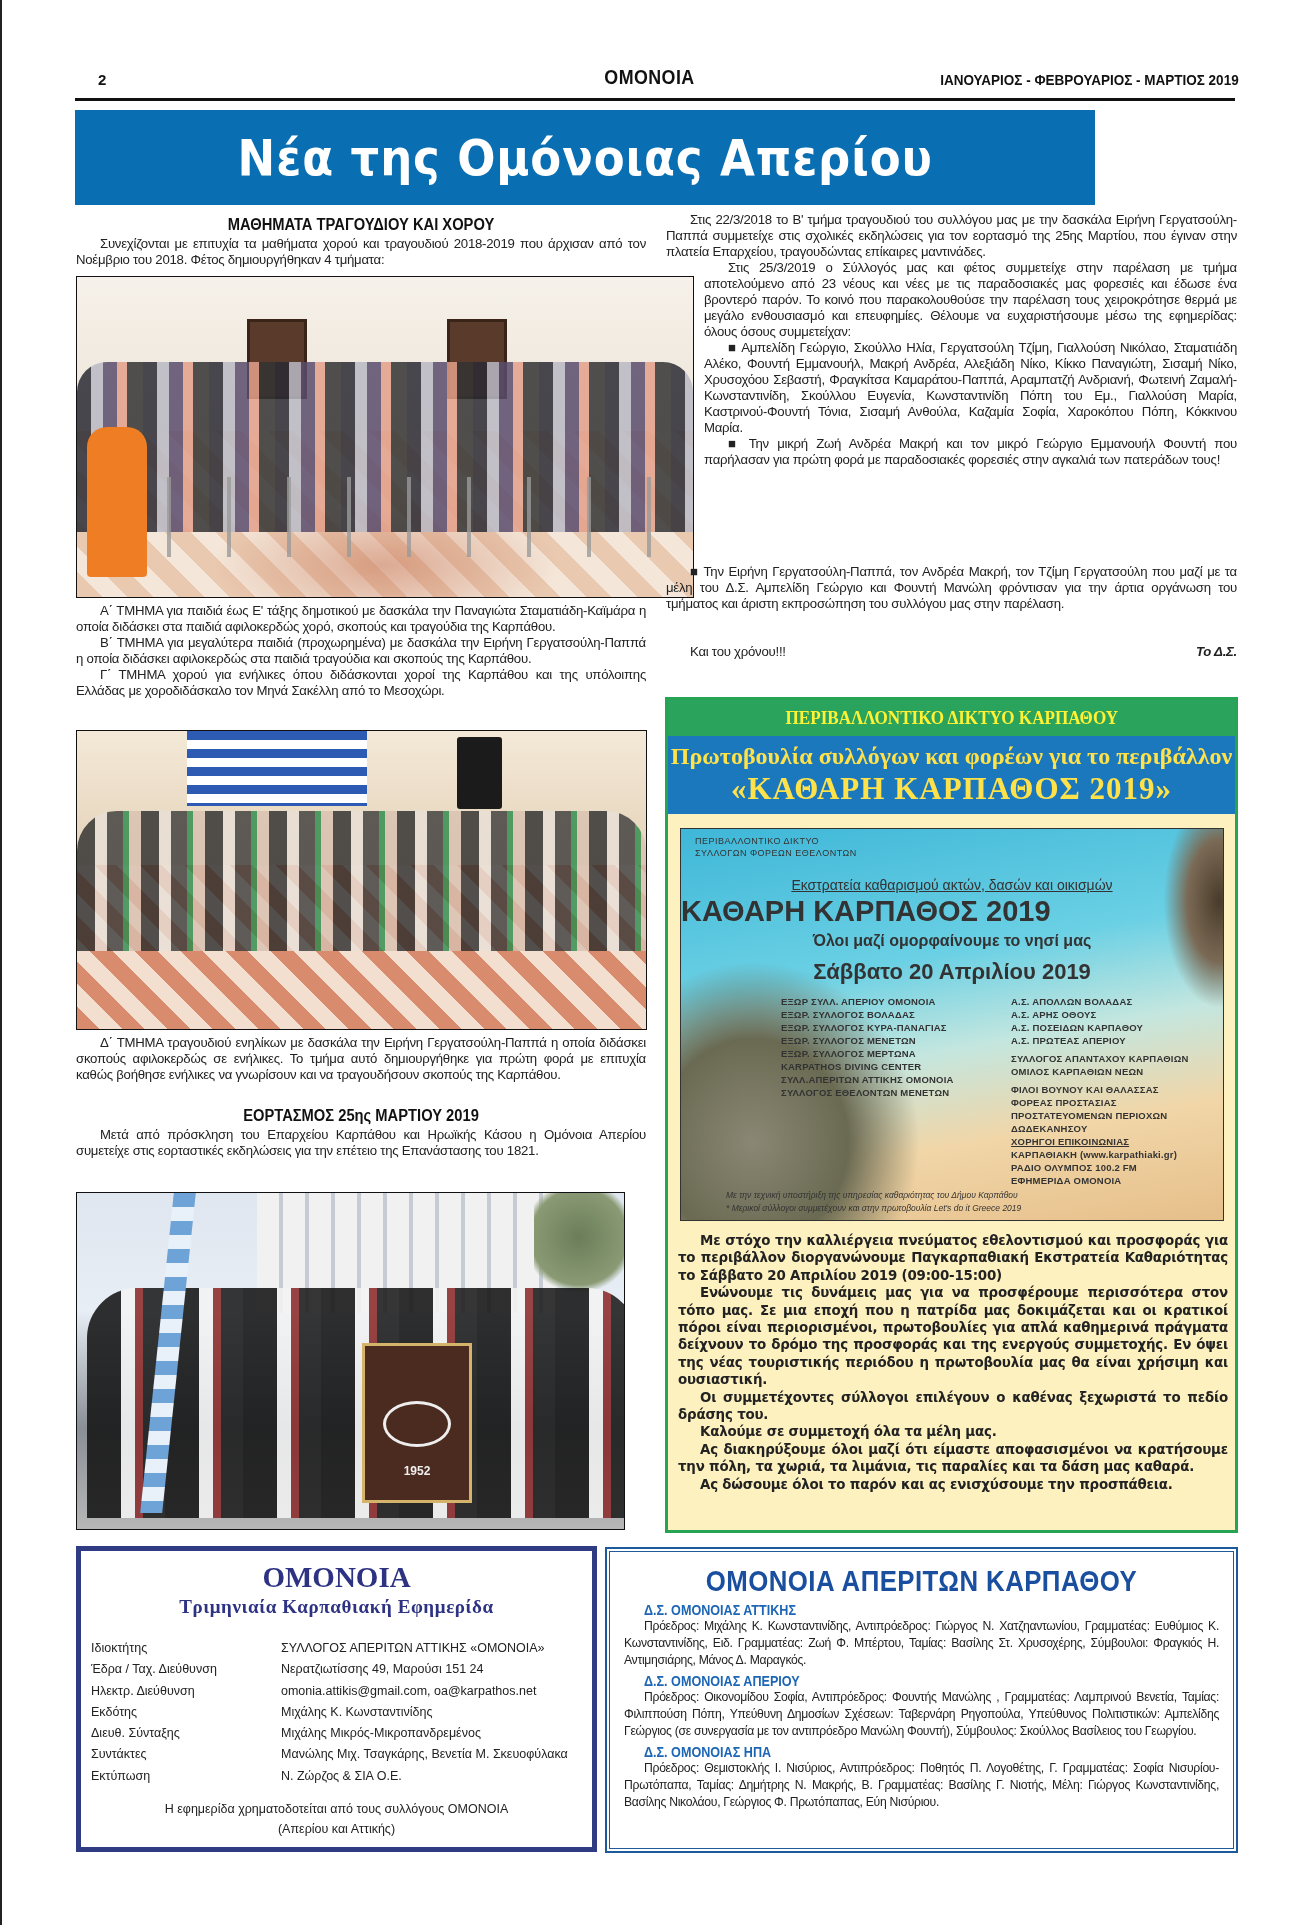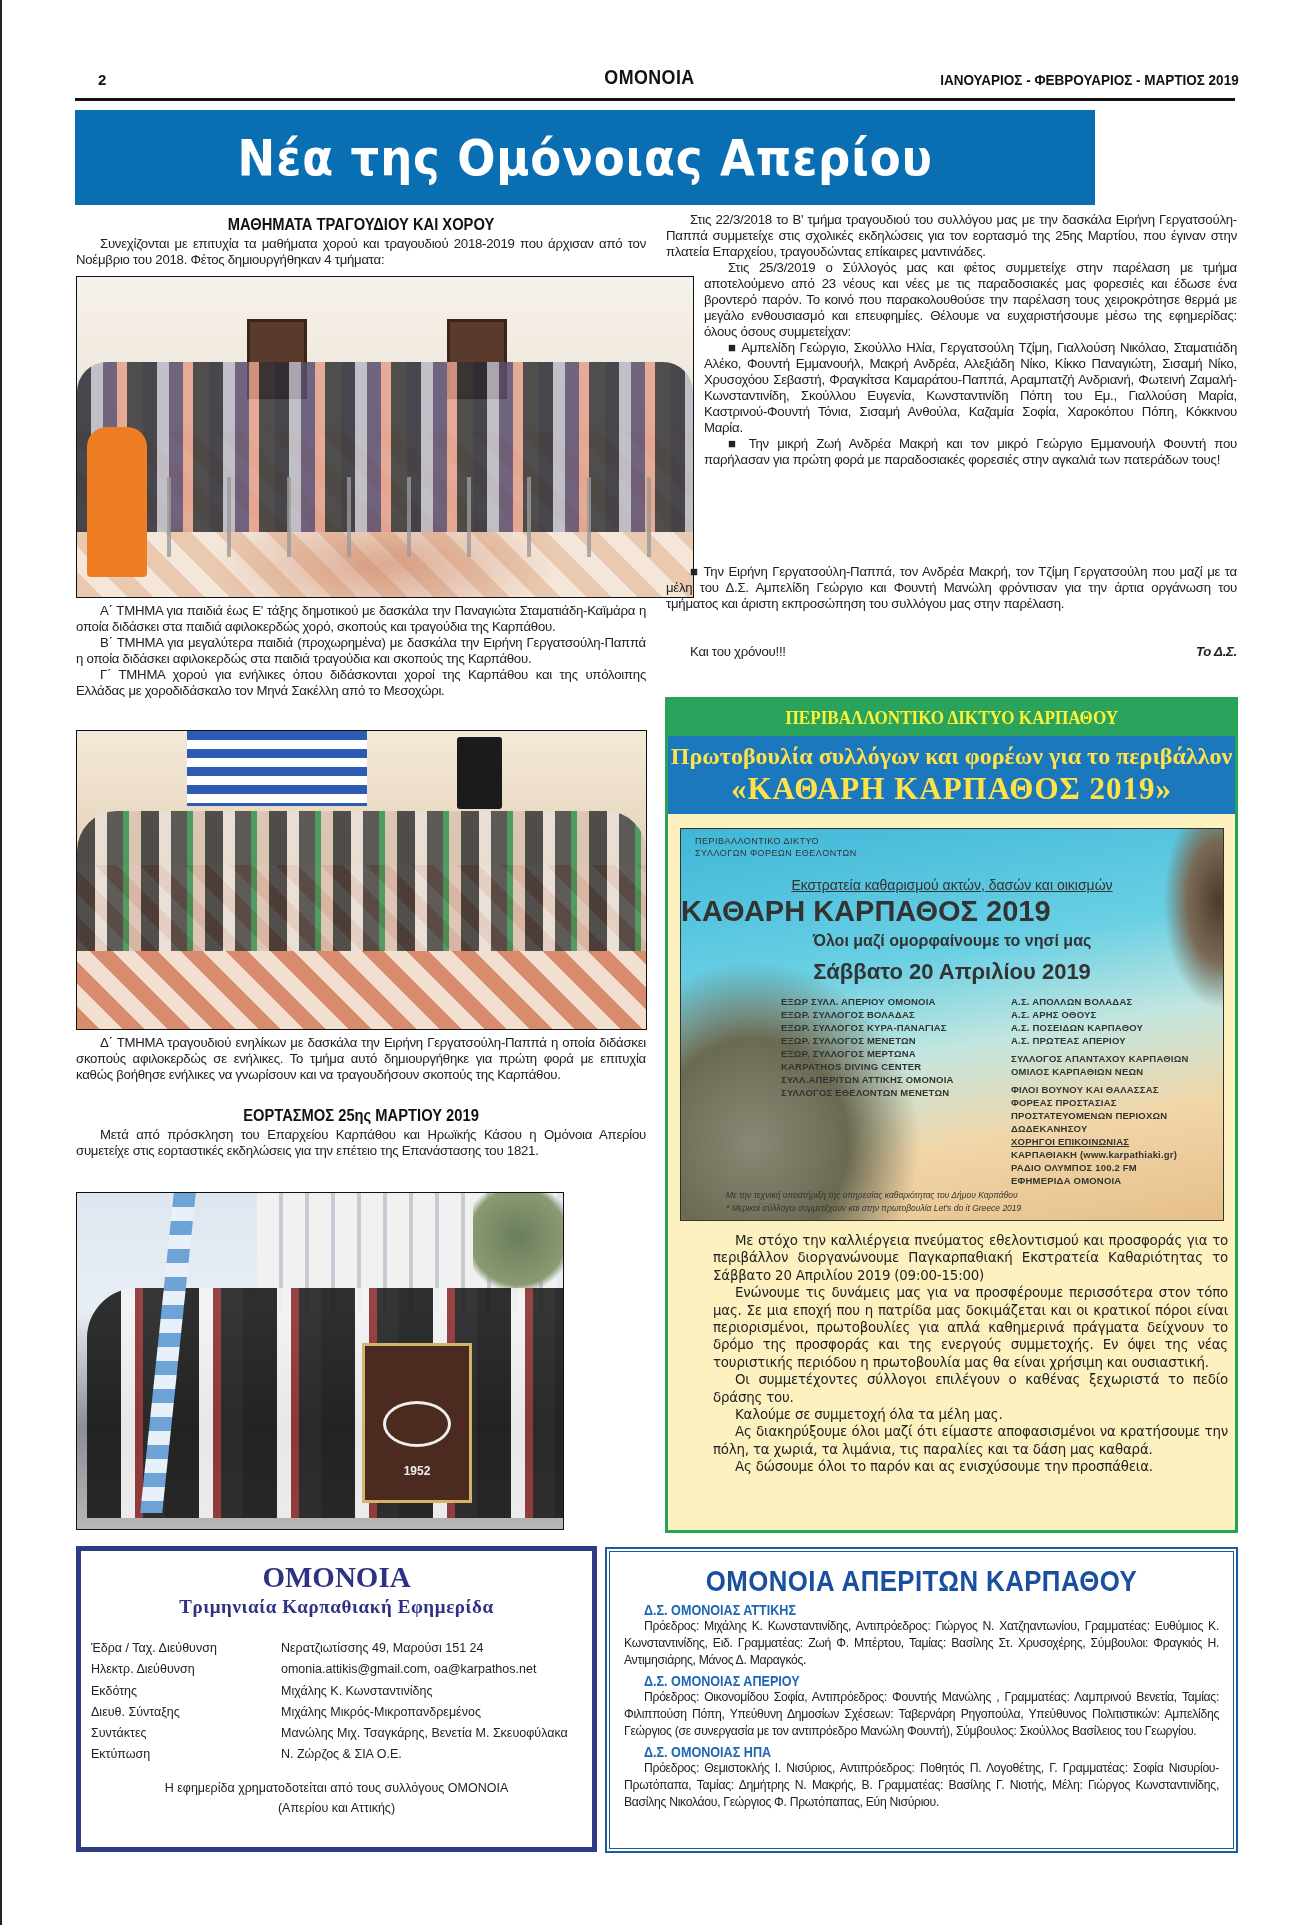--- a/index.html
+++ b/index.html
@@ -34,21 +34,21 @@
   
   .ph2 { left: 76px; top: 730px; width: 571px; height: 300px;
     background: repeating-linear-gradient(45deg, #d98c6d 0 16px, #f2dfcf 16px 32px); }
   .ph2 .wall { position: absolute; left: 0; top: 0; width: 100%; height: 45%; background: linear-gradient(#f4e9d8, #e4d2b8); }
   .ph2 .flag { position: absolute; left: 110px; top: 0; width: 180px; height: 75px;
      background: repeating-linear-gradient(180deg, #2d5bb3 0 9px, #ffffff 9px 18px); }
   .ph2 .speaker { position: absolute; left: 380px; top: 6px; width: 45px; height: 72px; background: #1b1b1b; border-radius: 3px; }
   .ph2 .people { position: absolute; left: 0; top: 80px; width: 100%; height: 140px;
      background: repeating-linear-gradient(90deg, #2a2a2a 0 18px, #e8e0d8 18px 30px, #3a3a3a 30px 46px, #2a8a4a 46px 52px, #d8c0b0 52px 64px); opacity: 0.8; border-radius: 40px 40px 0 0; }
   
-  .ph3 { left: 76px; top: 1192px; width: 488px; height: 338px;
+  .ph3 { left: 76px; top: 1192px; width: 549px; height: 338px;
     background: linear-gradient(#dfe6ef 0%, #e8eef5 35%, #8a8e96 70%, #b7b7b7 100%); }
   .ph3 .building { position: absolute; left: 180px; top: 0; width: 300px; height: 120px; background: repeating-linear-gradient(90deg, #f1f1f1 0 22px, #c7ccd4 22px 26px); }
   .ph3 .tree { position: absolute; right: 0; top: 0; width: 90px; height: 110px; background: radial-gradient(circle at 50% 40%, #6b7d5a, #8a9a74 60%, transparent 70%); }
   .ph3 .men { position: absolute; left: 10px; top: 95px; width: 550px; height: 230px;
      background: repeating-linear-gradient(90deg, #141414 0 34px, #f3f3f3 34px 48px, #8c2c2c 48px 56px, #1c1c1c 56px 78px); opacity: 0.88; border-radius: 50px 50px 0 0; }
   .ph3 .flagpole { position: absolute; left: 80px; top: 0; width: 22px; height: 320px; background: repeating-linear-gradient(180deg, #6ea3d8 0 14px, #e8f0fa 14px 28px); transform: skewX(-6deg); }
   .ph3 .banner-flag { position: absolute; left: 285px; top: 150px; width: 110px; height: 160px; background: #4b2a20; border: 3px solid #d3b46a; color: #eee; font-size: 12px; text-align: center; padding-top: 118px; font-weight: bold; }
   .ph3 .banner-flag .oval { position: absolute; left: 18px; top: 55px; width: 68px; height: 46px; border: 3px solid #eee; border-radius: 50%; }
   
   .envbox { left: 665px; top: 697px; width: 573px; height: 836px; background: #fdf1c0; border: 3px solid #27a453; }
@@ -68,21 +68,21 @@
   .p-sub { left: 0; width: 100%; top: 103px; text-align: center; font-size: 16px; font-weight: bold; color: #3d4a9e; }
   .p-date { left: 0; width: 100%; top: 130px; text-align: center; font-size: 22px; font-weight: bold; color: #111; }
   .p-col { font-size: 9.5px; line-height: 13px; font-weight: bold; color: #222; letter-spacing: 0.2px; }
   .p-colL { left: 100px; top: 166px; }
   .p-colR { left: 330px; top: 166px; }
   .p-colR div.gap { height: 5px; }
   .p-colR .u { text-decoration: underline; }
   .p-foot { left: 45px; top: 360px; font-size: 8.5px; line-height: 13px; font-style: italic; color: #333; }
   .env-text { position: absolute; left: 10px; top: 532px; width: 550px; font-family: "DejaVu Sans", sans-serif; font-size: 13.4px; line-height: 17.4px; color: #222; text-align: justify; letter-spacing: -0.2px; }
   .env-text p { text-indent: 22px; }
-  .env-text p.b { font-weight: normal; margin-left: 35px; }
+  .env-text p.b { font-weight: bold; }
   .imprint { left: 76px; top: 1535px; width: 521px; height: 305px; border: 5px solid #2f3b82; padding: 0 10px; }
   .imprint .t1 { text-align: center; font-family: "Liberation Serif", serif; font-weight: bold; font-size: 29px; color: #2d3283; margin-top: 10px; }
   .imprint .t2 { text-align: center; font-family: "Liberation Serif", serif; font-weight: bold; font-size: 19px; color: #2d3283; margin-top: 2px; letter-spacing: 0.6px; }
   .imprint table { margin-top: 22px; border-collapse: collapse; font-size: 12.5px; color: #222; }
   .imprint td { padding: 0 0 5.3px 0; line-height: 16px; vertical-align: top; }
   .imprint td.k { width: 190px; }
   .imprint .fund { text-align: center; font-size: 12.5px; line-height: 20px; margin-top: 10px; color: #222; }
   .boards { left: 606px; top: 1536px; width: 631px; height: 305px; border: 4px double #1c5a9c; outline: 1px solid #1c5a9c; padding: 6px 14px; }
   .boards .bt { text-align: center; font-family: "Liberation Sans", sans-serif; font-weight: bold; font-size: 30px; color: #1a4fa0; transform: scaleX(0.86); margin-top: 6px; letter-spacing: 0.5px; }
   .boards .sec { font-weight: bold; color: #1d66b5; font-size: 14px; margin: 4px 0 0 20px; transform: scaleX(0.9); transform-origin: left; }
@@ -227,20 +227,24 @@
     <p class="b">Ας διακηρύξουμε όλοι μαζί ότι είμαστε αποφασισμένοι να κρατήσουμε την πόλη, τα χωριά, τα λιμάνια, τις παραλίες και τα δάση μας καθαρά.</p>
     <p class="b">Ας δώσουμε όλοι το παρόν και ας ενισχύσουμε την προσπάθεια.</p>
   </div>
 </div>
 
 <div class="abs imprint" style="top:1546px; height:306px;">
   <div class="t1">ΟΜΟΝΟΙΑ</div>
   <div class="t2">Τριμηνιαία Καρπαθιακή Εφημερίδα</div>
   <table>
     <tbody>
+        <tr>
+          <td class="k">Ιδιοκτήτης</td>
+          <td>ΣΥΛΛΟΓΟΣ ΑΠΕΡΙΤΩΝ ΑΤΤΙΚΗΣ «ΟΜΟΝΟΙΑ»</td>
+        </tr>
     <tr>
           <td class="k">Έδρα / Ταχ. Διεύθυνση</td>
           <td>Νερατζιωτίσσης 49, Μαρούσι 151 24</td>
         </tr>
     <tr>
           <td class="k">Ηλεκτρ. Διεύθυνση</td>
           <td>omonia.attikis@gmail.com, oa@karpathos.net</td>
         </tr>
     <tr>
           <td class="k">Εκδότης</td>

